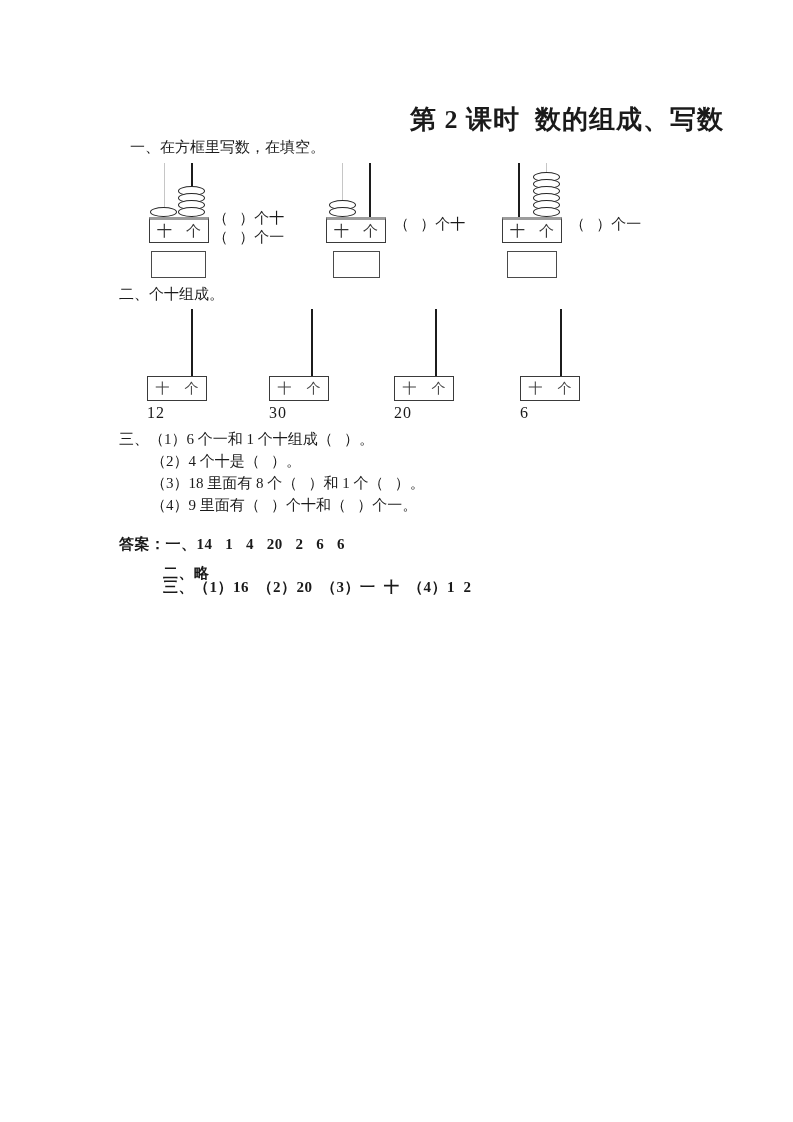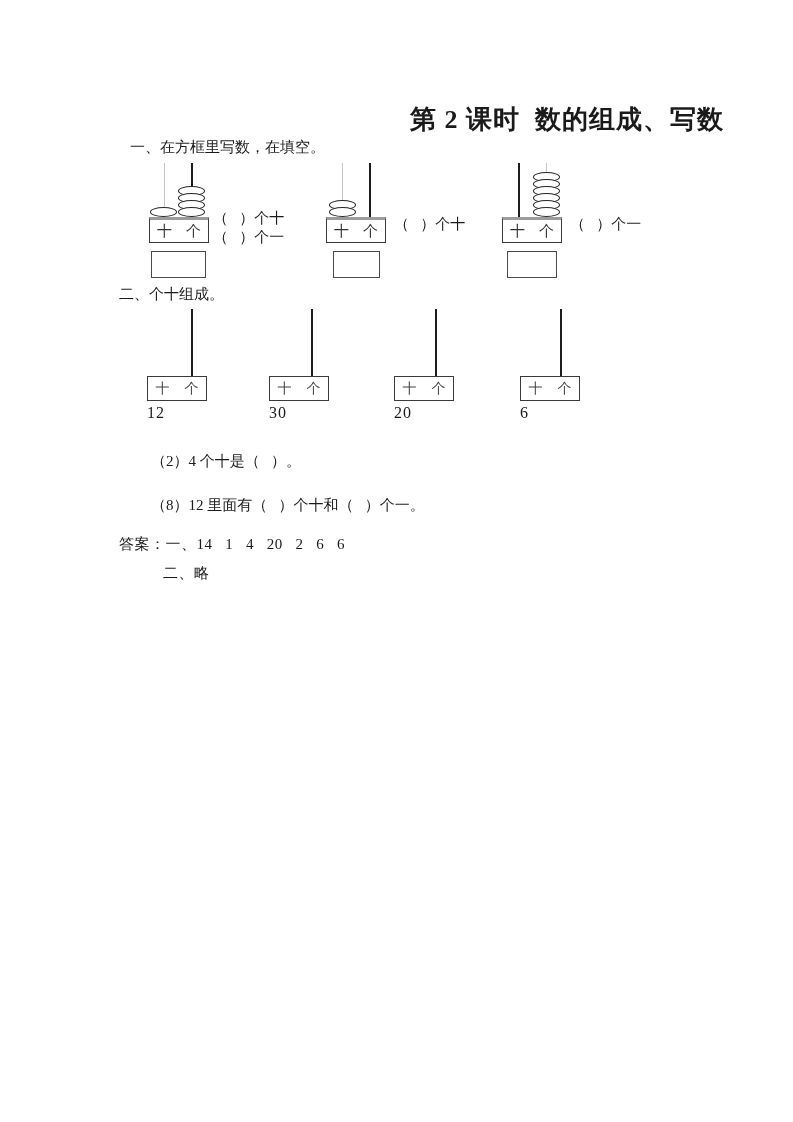--- a/index.html
+++ b/index.html
@@ -33,21 +33,21 @@
     border:1px solid #4a4a4a;background:#fff;
   }
   .rod2{position:absolute;top:309px;width:2px;height:67px;background:#1c1c1c;}
   .basebox2{
     position:absolute;top:376px;width:60px;height:25px;box-sizing:border-box;
     border:1px solid #3a3a3a;background:#fff;
     display:flex;justify-content:space-around;align-items:center;
     font-size:14px;color:#444;
   }
   .num{position:absolute;top:404px;width:60px;font-size:16px;letter-spacing:1px;}
-  .ansline{letter-spacing:0.5px;}
+  .ansline{letter-spacing:0.5px;font-weight:bold;}
 </style>
 </head>
 <body>
 
 <div class="page">
 
   <div class="title">第 2 课时  数的组成、写数</div>
 
   <div class="line" style="left:130px;top:139px">一、在方框里写数，在填空。</div>
 
@@ -123,19 +123,22 @@
   </div>
   <div class="num" style="left:394px">20</div>
 
   <div class="rod2" style="left:560px"></div>
   <div class="basebox2" style="left:520px">
     <span>十</span>
     <span>个</span>
   </div>
   <div class="num" style="left:520px">6</div>
 
+  <div class="line" style="left:119px;top:431px">三、（1）6 个一和 1 个十组成（   ）。</div>
   <div class="line" style="left:151px;top:453px">（2）4 个十是（   ）。</div>
-  <div class="line" style="left:151px;top:497px">（8）12 里面有（   ）个十和（   ）个一。</div>
+  <div class="line" style="left:151px;top:475px">（3）18 里面有 8 个（   ）和 1 个（   ）。</div>
+  <div class="line" style="left:151px;top:497px">（4）9 里面有（   ）个十和（   ）个一。</div>
 
   <div class="line ansline" style="left:119px;top:536px"><span>答案：</span><span>一、14   1   4   20   2   6   6</span></div>
   <div class="line ansline" style="left:163px;top:565px">二、略</div>
+  <div class="line ansline" style="left:163px;top:579px">三、（1）16  （2）20  （3）一  十  （4）1  2</div>
 
 </div>
 
 </body></html>

